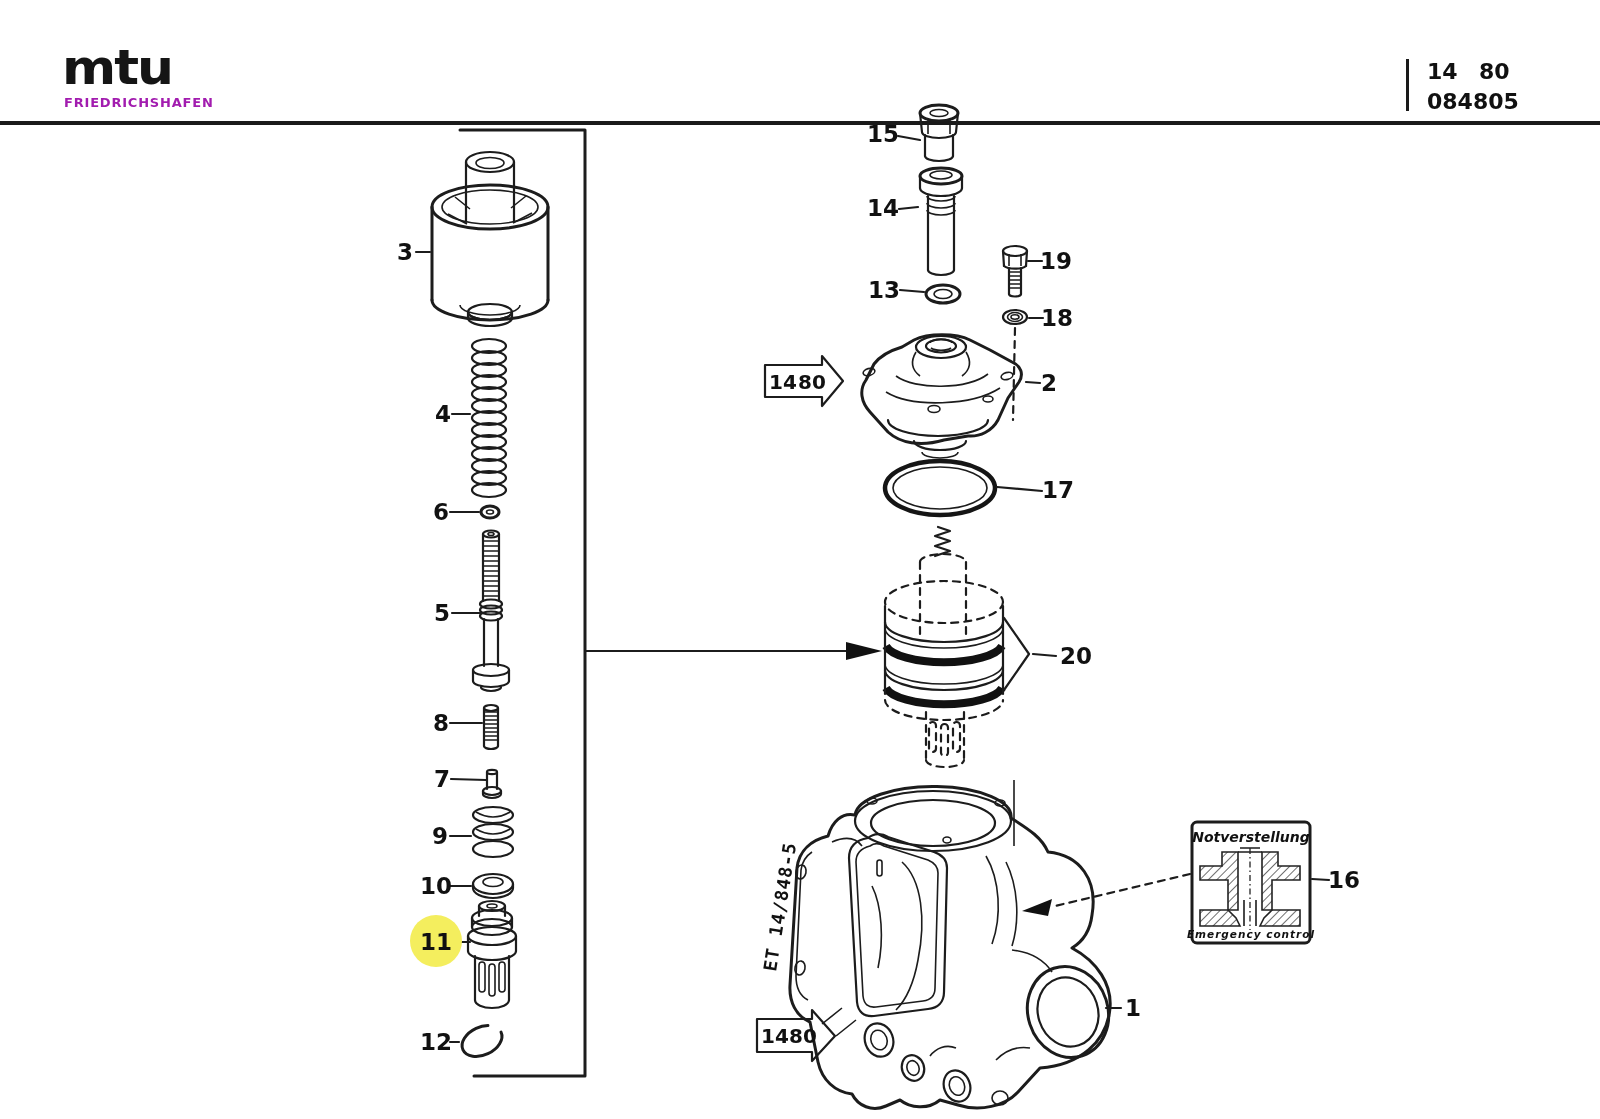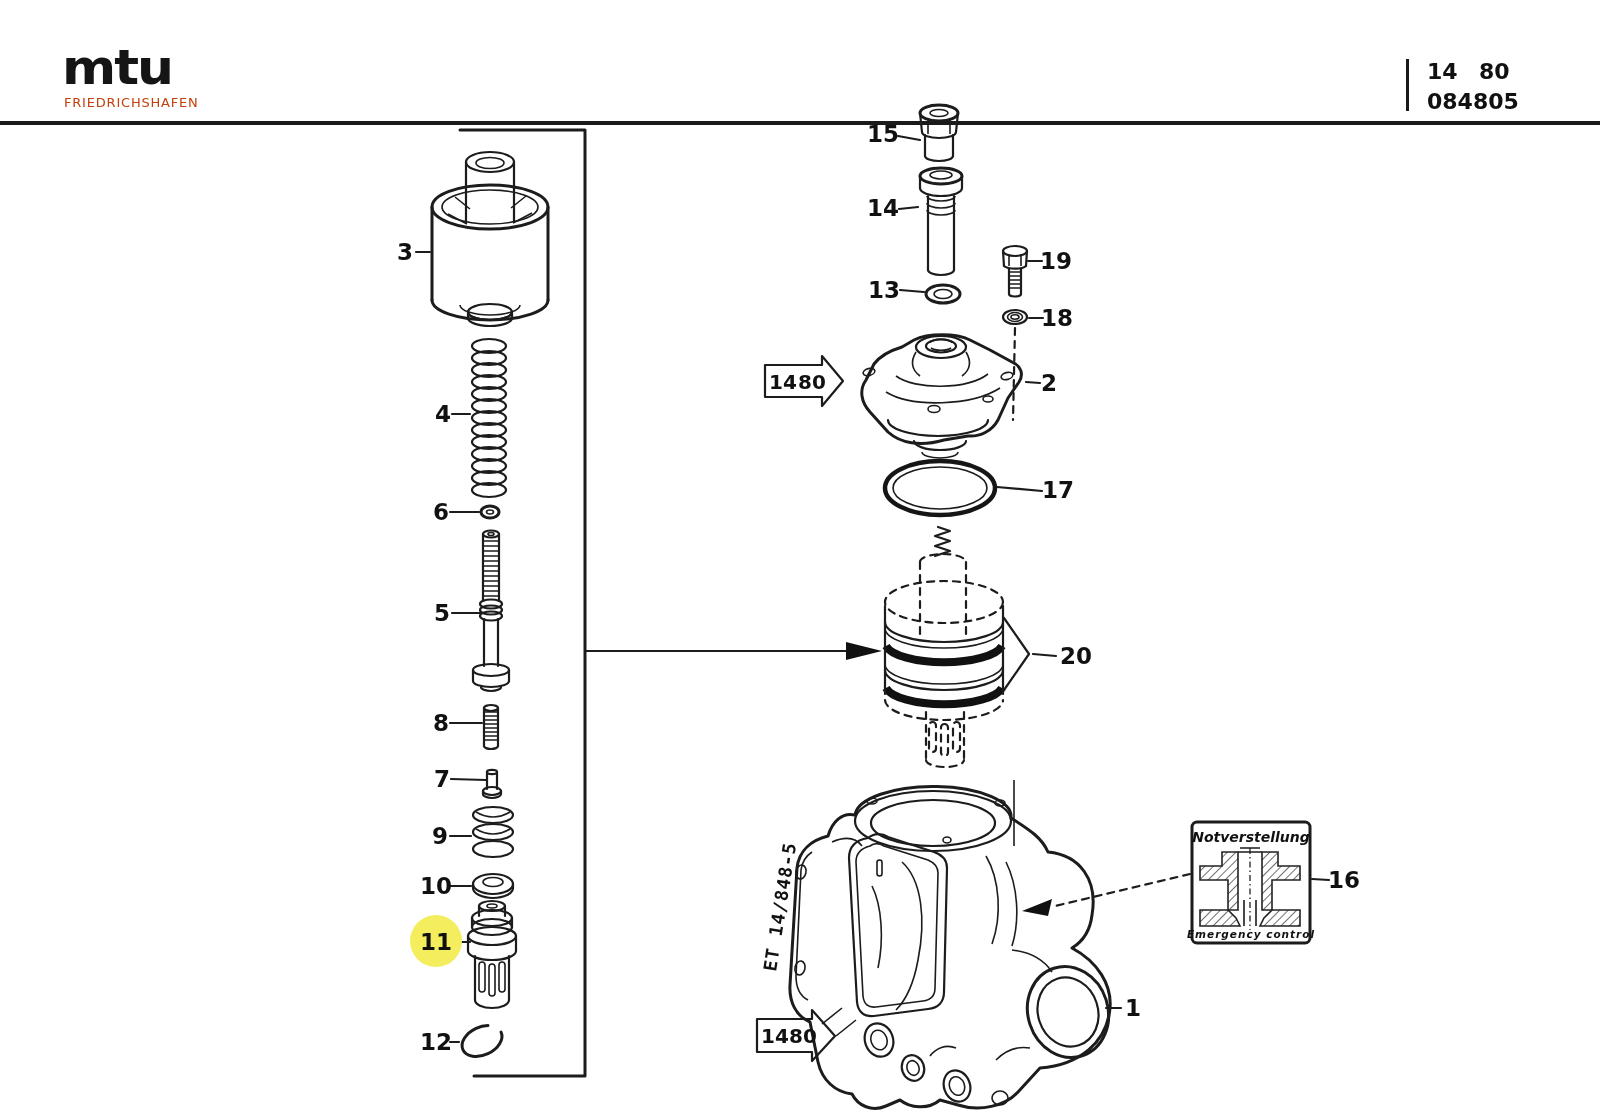--- a/index.html
+++ b/index.html
@@ -2,22 +2,22 @@
 <html><head>
 <meta charset="utf-8">
 <style>
   html,body{margin:0;padding:0;background:#ffffff;}
   #page{position:relative;width:1600px;height:1119px;background:#ffffff;overflow:hidden;
         font-family:"DejaVu Sans","Liberation Sans",sans-serif;color:#111;}
   
   #hdr{position:absolute;left:0;top:0;width:1600px;height:78px;margin-top:45px;}
   .logo-main{position:absolute;left:62px;top:-8px;font-size:52px;font-weight:900;
              letter-spacing:-2px;color:#151515;transform:scaleY(.92);}
-  .logo-sub{position:absolute;left:64px;top:50px;font-size:13px;font-weight:normal;
-            letter-spacing:.8px;color:#c2410c;}
+  .logo-sub{position:absolute;left:64px;top:50px;font-size:13px;font-weight:bold;
+            letter-spacing:.8px;color:#a21caf;}
   .hdr-div{position:absolute;left:1406px;top:14px;width:3px;height:52px;background:#1a1a1a;}
   .sheet-a{position:absolute;left:1427px;top:14px;font-size:22px;font-weight:bold;}
   .sheet-b{position:absolute;left:1479px;top:14px;font-size:22px;font-weight:bold;}
   .doc-no{position:absolute;left:1427px;top:44px;font-size:22px;font-weight:bold;text-align:center;}
   .hdr-rule{position:absolute;left:0;top:76px;width:1600px;height:4px;background:#1a1a1a;}
   
   #dwg{position:absolute;left:0;top:0;}
   .ln{fill:none;stroke:#1c1c1c;stroke-width:2.2;stroke-linecap:round;stroke-linejoin:round;}
   .ln3{fill:none;stroke:#1c1c1c;stroke-width:3;stroke-linecap:round;stroke-linejoin:round;}
   .thin{fill:none;stroke:#1c1c1c;stroke-width:1.6;}

